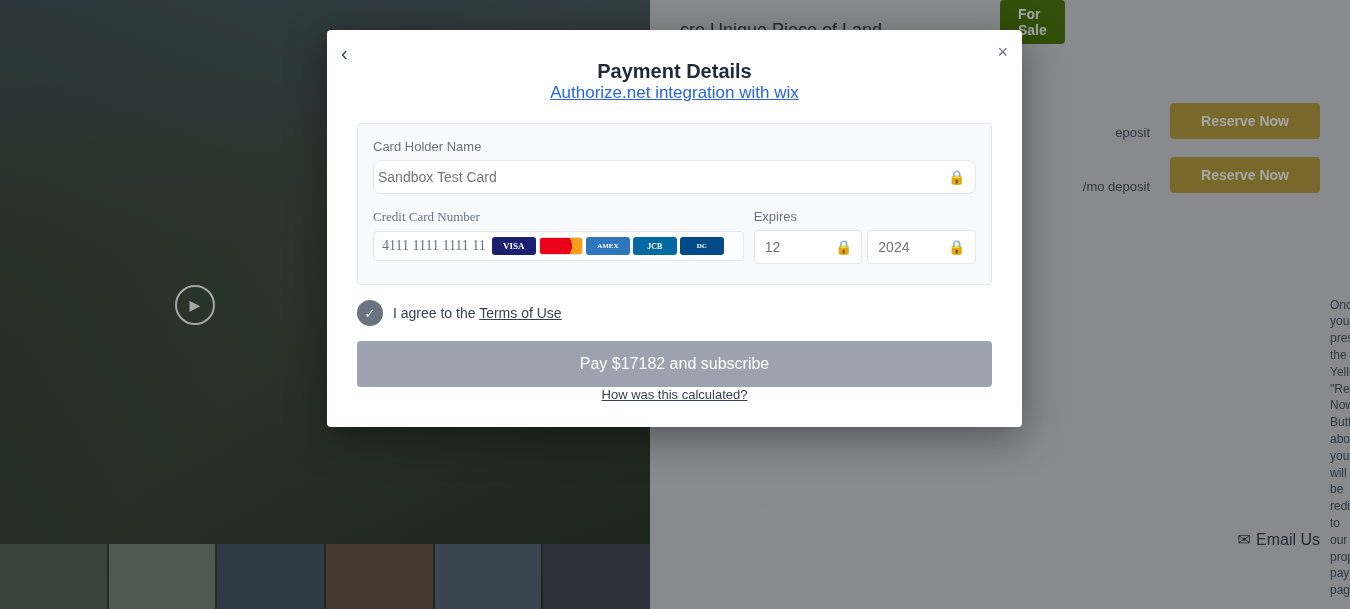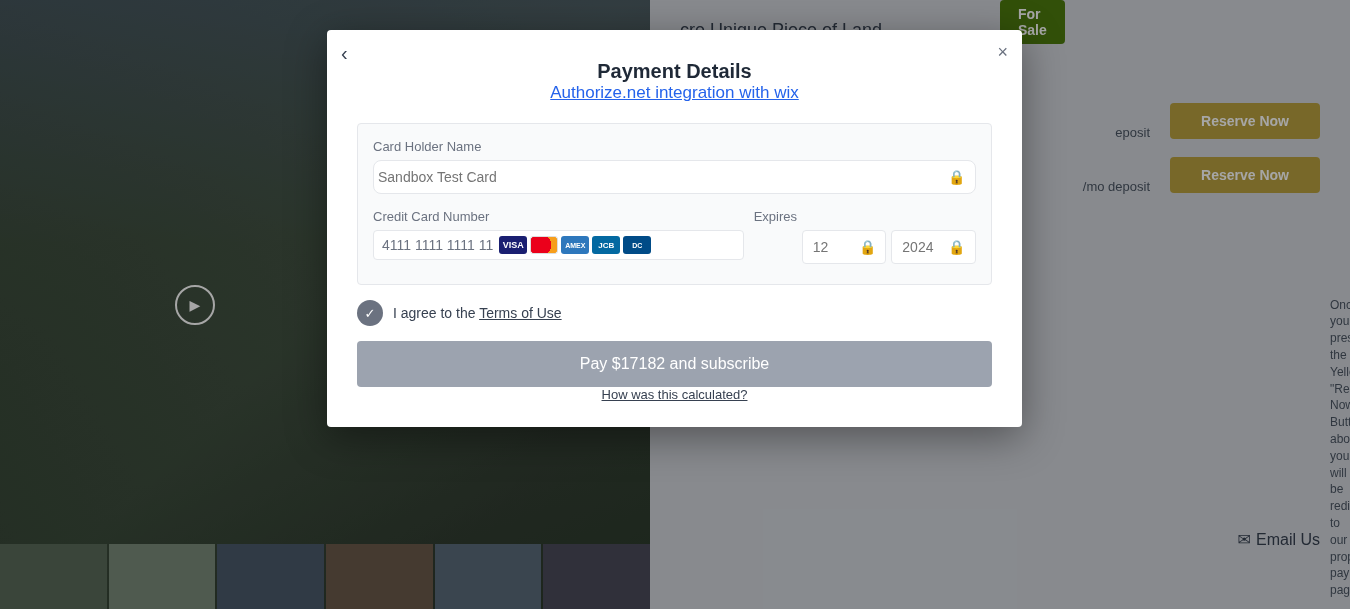--- a/index.html
+++ b/index.html
@@ -249,31 +249,31 @@
     }
 
     .card-row {
       display: flex;
       gap: 10px;
       margin-top: 15px;
     }
 
     .card-number-wrapper {
       flex: 2;
+      font-family: Liberation Serif, serif;
     }
 
     .cvv-wrapper {
       flex: 1;
     }
 
     .expires-row {
       display: flex;
       gap: 5px;
       flex: 1;
-      margin-left: 48px;
     }
 
     .expires-field {
       flex: 1;
       border: 1px solid #e5e7eb;
       border-radius: 4px;
       padding: 8px 30px 8px 10px;
       font-size: 14px;
       color: #9ca3af;
       background: white;
@@ -295,21 +295,21 @@
       color: #6b7280;
     }
 
     .card-icons {
       display: flex;
       gap: 3px;
       align-items: center;
     }
 
     .card-icon {
-      width: 28px;
+      width: 44px;
       height: 18px;
       border-radius: 3px;
       font-size: 8px;
       display: flex;
       align-items: center;
       justify-content: center;
       font-weight: bold;
       color: white;
     }
 

